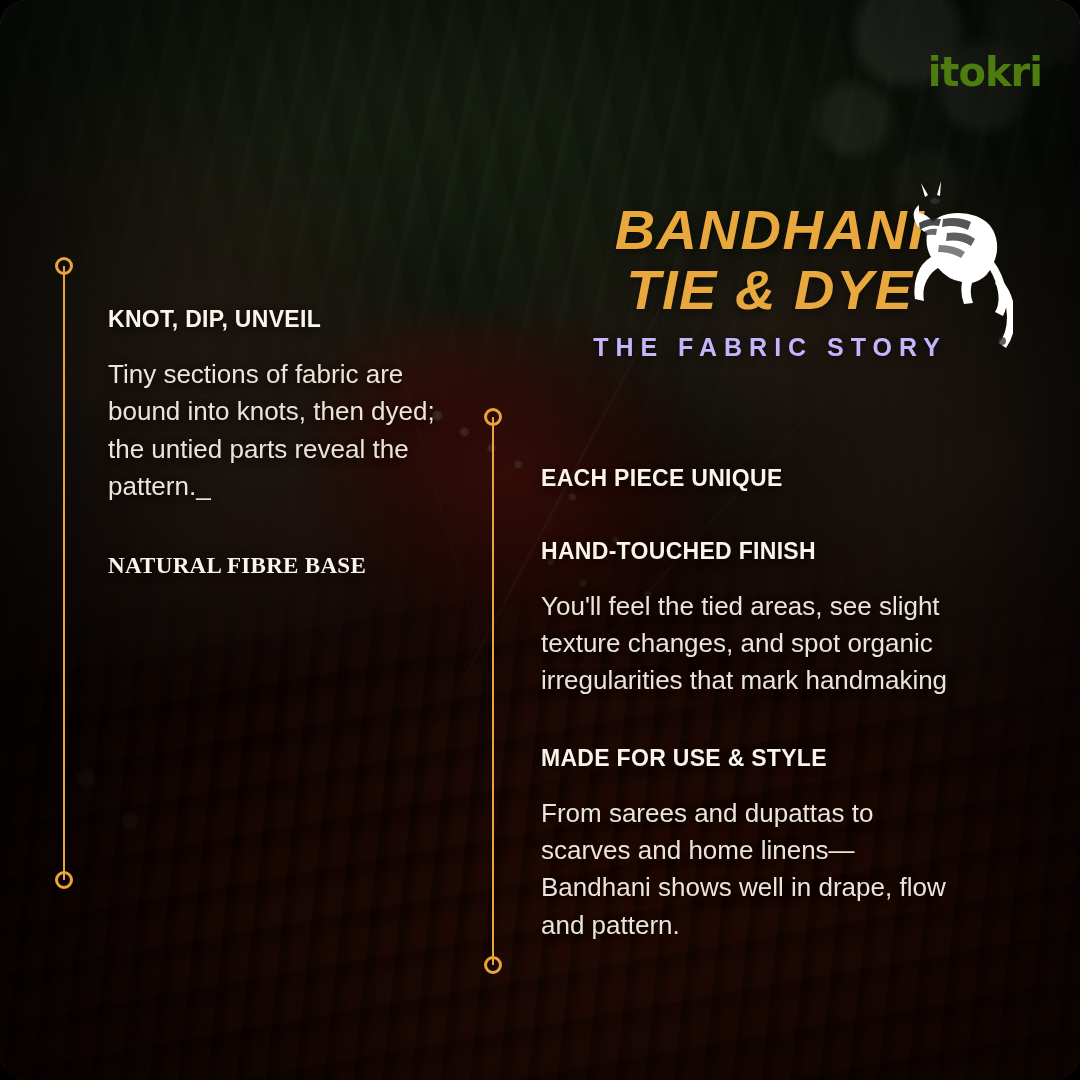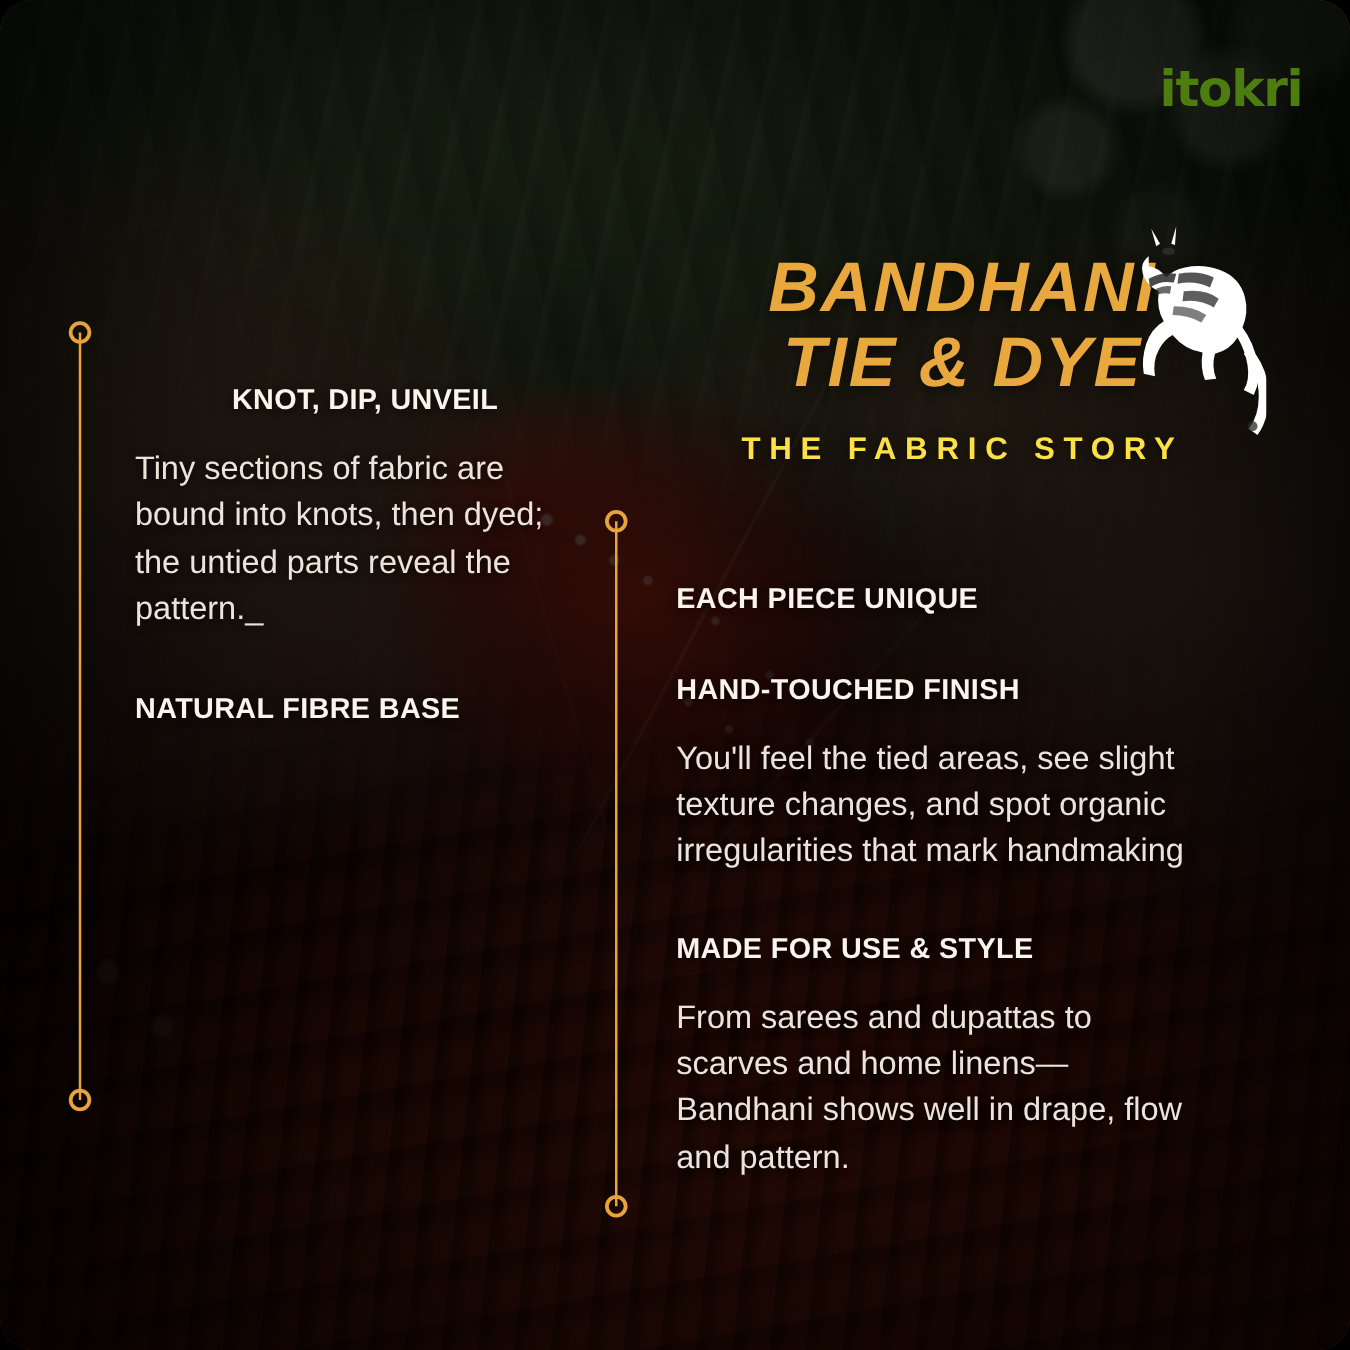--- a/index.html
+++ b/index.html
@@ -148,22 +148,22 @@
     font-weight: 800;
     font-size: 56px;
     line-height: 1.08;
     letter-spacing: 1.5px;
     margin: 0;
     text-shadow: 0 2px 10px rgba(0,0,0,0.55);
     font-family: "Liberation Sans", sans-serif;
     font-style: italic;
   }
   .subtitle {
-    margin-top: 24px;
-    color: #fde047;
+    margin-top: 12px;
+    color: #c4b5fd;
     font-weight: 700;
     font-size: 25px;
     letter-spacing: 7px;
     text-shadow: 0 2px 8px rgba(0,0,0,0.6);
   }
 
   
   .goat {
     position: absolute;
     left: 895px;
@@ -225,23 +225,23 @@
   .block p {
     margin: 0;
     color: #ece4da;
     font-size: 26px;
     line-height: 1.44;
     font-weight: 400;
     text-shadow: 0 2px 8px rgba(0,0,0,0.8);
   }
 
   
-  #col-left .block:nth-child(1) h3 { margin-left: 2px; text-align: center; }
+  #col-left .block:nth-child(1) h3 { margin-left: 2px; }
   #col-left .block:nth-child(1) p  { margin-left: 2px; }
-  #col-left .block:nth-child(2) { margin-top: 46px; }
+  #col-left .block:nth-child(2) { margin-top: 46px; font-family: Liberation Serif, serif; }
   #col-left .block:nth-child(2) h3 { margin-left: 2px; }
   #col-left .block:nth-child(3) { margin-top: 50px; }
   #col-left .block:nth-child(3) h3 { margin-left: 10px; }
   #col-left .block:nth-child(3) p  { margin-left: 2px; }
 
   #col-right .block:nth-child(2) { margin-top: 44px; }
   #col-right .block:nth-child(3) { margin-top: 44px; }
 </style>
 </head>
 <body>

